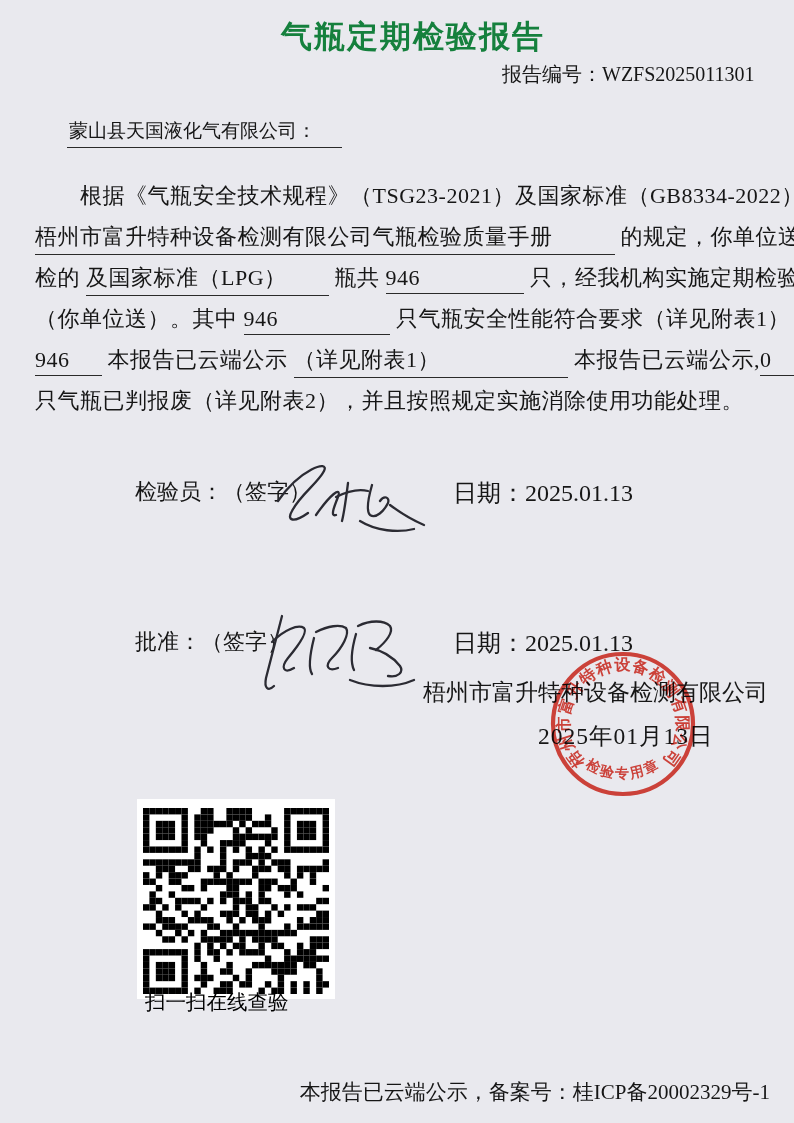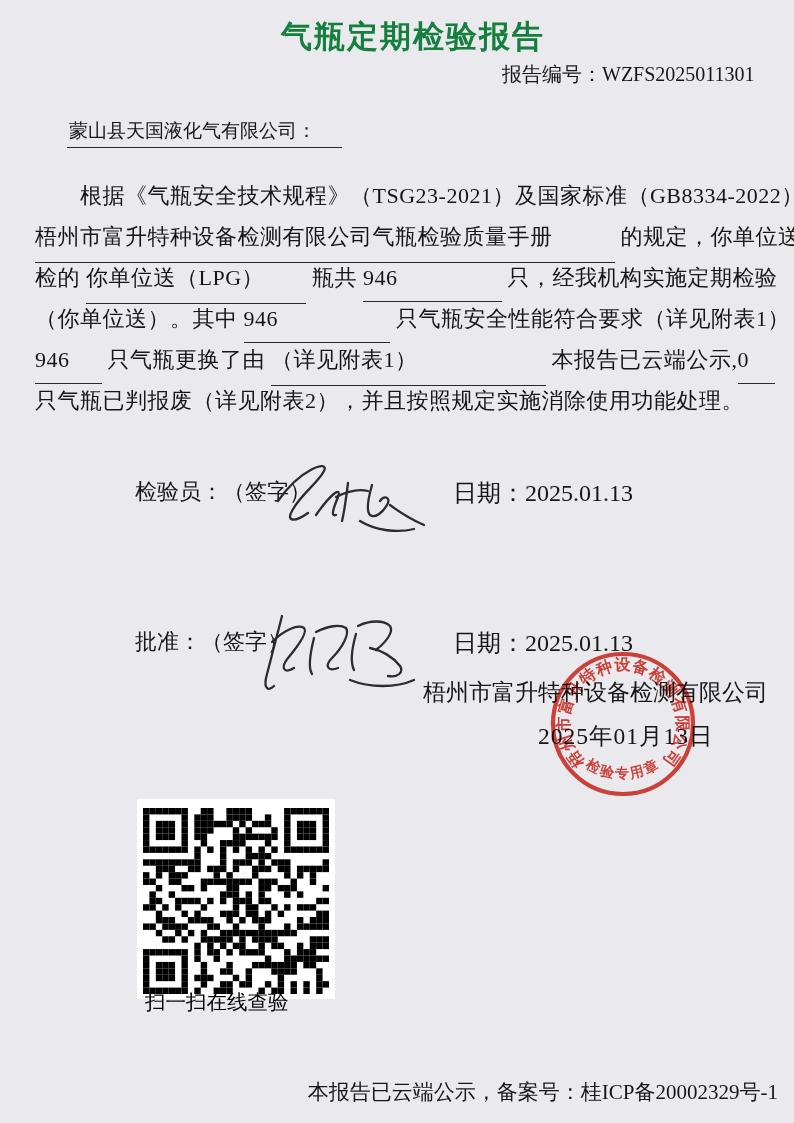--- a/index.html
+++ b/index.html
@@ -13,50 +13,50 @@
     top:16px;left:16px;width:794px;text-align:center;
     font-size:31px;font-weight:bold;letter-spacing:2px;color:#15803d;
   }
   .report-no{top:61px;left:502px;font-size:20px;}
   .addressee{
     top:118px;left:35px;font-size:19px;
     border-bottom:1.5px solid #2a2a2a;padding:0 26px 3px 2px;margin-left:32px;
   }
   .body-line{left:35px;width:740px;font-size:22px;letter-spacing:0.5px;}
   .body-line .u{
-    border-bottom:1.5px solid #2a2a2a;display:inline-block;padding-bottom:10px;
+    border-bottom:1.5px solid #2a2a2a;display:inline-block;padding-bottom:2px;
   }
   .sig-label{font-size:22px;}
   .sig-date{font-size:24px;}
   .company-line{top:677px;left:423px;font-size:23px;}
   .cn-date{top:720px;left:538px;font-size:23.5px;letter-spacing:1px;}
   .stamp{left:544px;top:648px;mix-blend-mode:multiply;opacity:0.92;}
   .qr-box{left:137px;top:799px;width:198px;height:200px;background:#ffffff;}
   .qr-box svg{position:absolute;left:6px;top:9px;}
   .qr-caption{top:988px;left:145px;font-size:20.5px;color:#000000;z-index:3;}
-  .footer{top:1078px;right:16px;font-size:21px;}
+  .footer{top:1078px;right:24px;font-size:21px;}
   .signature{position:absolute;}
   .signature path{fill:none;stroke:#2b2b33;stroke-width:2.3;stroke-linecap:round;stroke-linejoin:round;}
 </style>
 </head>
 <body>
 
 <div class="page">
 
   <div class="abs title">气瓶定期检验报告</div>
 
   <div class="abs report-no">报告编号：WZFS2025011301</div>
 
   <div class="abs addressee">蒙山县天国液化气有限公司：</div>
 
   <div class="abs body-line" style="top:181px"><span>　　根据《气瓶安全技术规程》（TSG23-2021）及国家标准（GB8334-2022）、</span></div>
   <div class="abs body-line" style="top:222px"><span class="u" style="padding-right: 62px;">梧州市富升特种设备检测有限公司气瓶检验质量手册</span><span> 的规定，你单位送</span></div>
-  <div class="abs body-line" style="top:263px"><span>检的 </span><span class="u" style="padding-right: 42px;">你单位送（LPG）</span><span> 瓶共 </span><span class="u" style="padding-right: 104px;">946</span><span> 只，经我机构实施定期检验</span></div>
+  <div class="abs body-line" style="top:263px"><span>检的 </span><span class="u" style="padding-right: 42px;">及国家标准（LPG）</span><span> 瓶共 </span><span class="u" style="padding-right: 104px;">946</span><span> 只，经我机构实施定期检验</span></div>
   <div class="abs body-line" style="top:304px"><span>（你单位送）。其中 </span><span class="u" style="padding-right: 112px;">946</span><span> 只气瓶安全性能符合要求（详见附表1），</span></div>
-  <div class="abs body-line" style="top:345px"><span class="u" style="padding-right: 32px;">946</span><span> 只气瓶更换了由 </span><span class="u" style="padding-right: 128px;">（详见附表1）</span><span> 本报告已云端公示,</span><span class="u" style="padding-right: 26px;">0</span></div>
+  <div class="abs body-line" style="top:345px"><span class="u" style="padding-right: 32px;">946</span><span> 本报告已云端公示 </span><span class="u" style="padding-right: 128px;">（详见附表1）</span><span> 本报告已云端公示,</span><span class="u" style="padding-right: 26px;">0</span></div>
   <div class="abs body-line" style="top:386px"><span>只气瓶已判报废（详见附表2），并且按照规定实施消除使用功能处理。</span></div>
 
   <div class="abs sig-label" style="top:477px;left:135px">检验员：（签字）</div>
   <svg class="signature" style="left:272px;top:455px" width="160" height="92" viewBox="0 0 160 92">
     <path d="M6,46 C28,14 58,4 52,16 C46,28 28,40 20,56 C14,66 22,68 36,58"></path>
     <path d="M44,60 C58,40 70,30 66,42 C62,52 58,62 64,60"></path>
     <path d="M76,28 C74,44 72,58 70,66"></path>
     <path d="M64,42 C76,36 88,34 96,36"></path>
     <path d="M100,30 C96,44 94,56 98,60 C104,64 112,56 116,48 C118,42 112,40 108,46"></path>
     <path d="M118,50 C126,56 138,64 152,70"></path>

